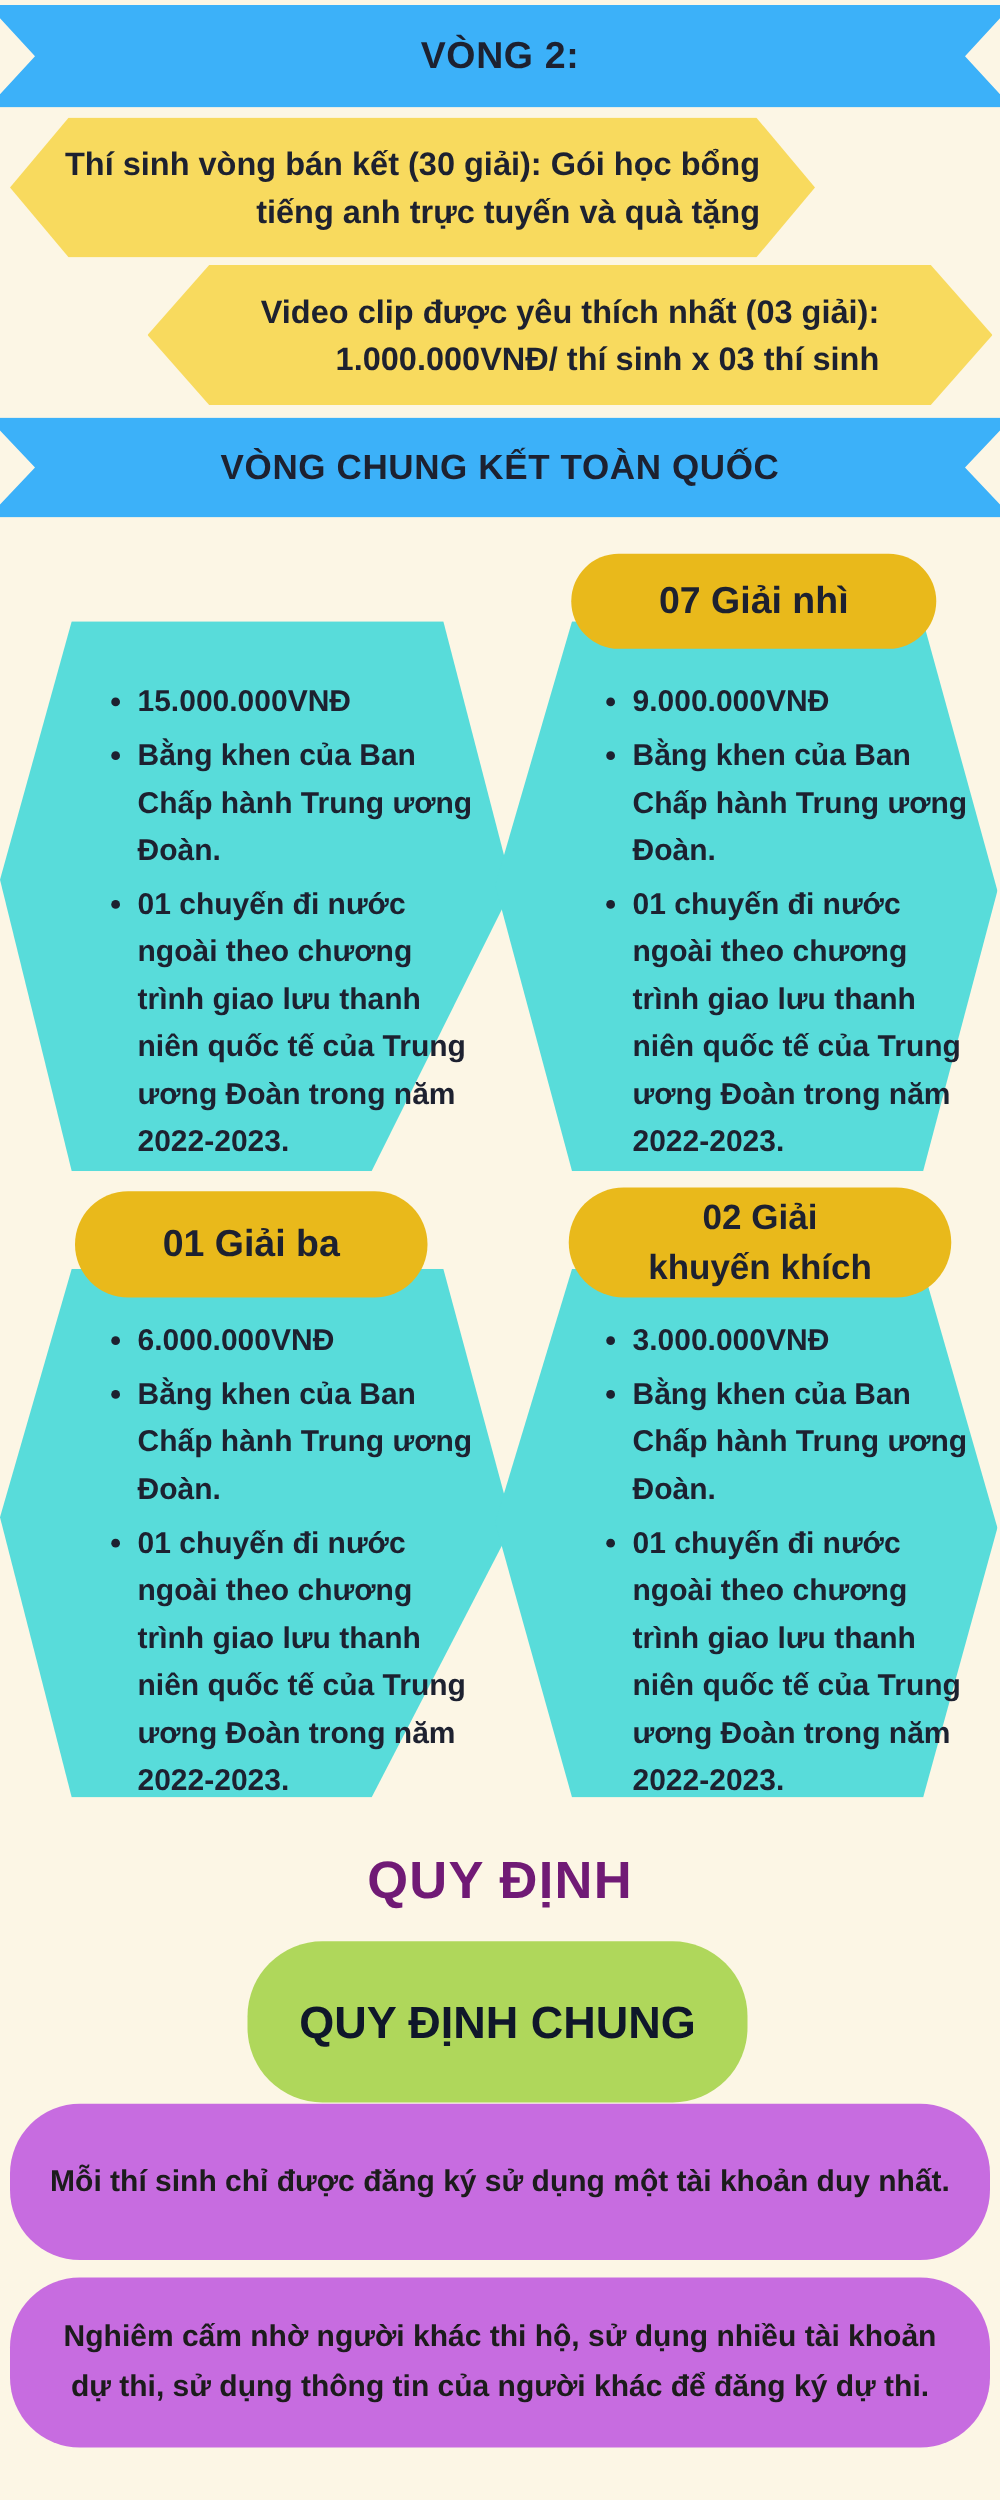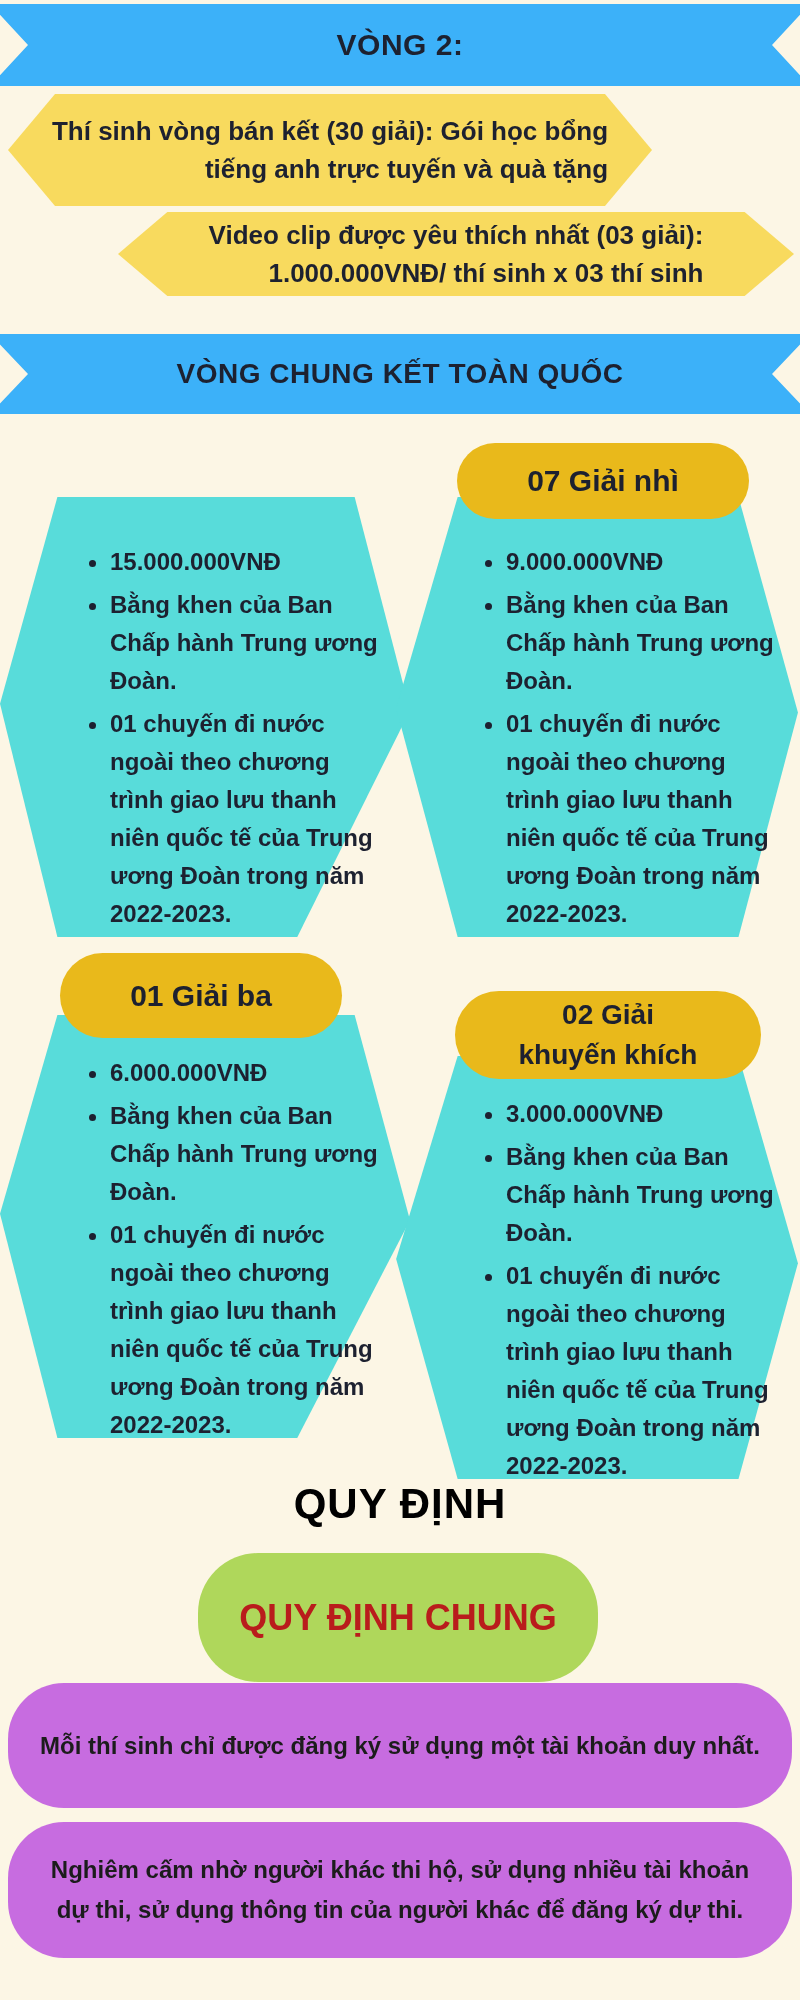--- a/index.html
+++ b/index.html
@@ -25,21 +25,21 @@
   #ribbon-top{top:4px;height:82px;}
   #ribbon-final{top:334px;height:80px;font-size:28px;}
   
   .hexbanner{
     background:var(--yellow,#F8DA5E);
     clip-path:polygon(7.3% 0,92.7% 0,100% 50%,92.7% 100%,7.3% 100%,0 50%);
     display:flex;align-items:center;justify-content:center;text-align:right;
     font-size:26px;line-height:38px;white-space:pre-line;
   }
   #banner-semifinal{left:8px;top:94px;width:644px;height:112px;}
-  #banner-video{left:118px;top:212px;width:676px;height:84px;}
+  #banner-video{left:118px;top:212px;width:676px;height:112px;}
   
   .card{position:absolute;width:410px;}
   .hex{position:absolute;width:100%;background:var(--teal,#58DCDA);}
   .hex-left{clip-path:polygon(14% 0,86.5% 0,100% 48.5%,72.5% 100%,14% 100%,0 47%);}
   .hex-right{clip-path:polygon(16.5% 0,85% 0,99.5% 49%,85% 100%,16.5% 100%,1.5% 48%);}
   .pill{
     position:absolute;background:var(--gold,#E9B91B);border-radius:44px;
     display:flex;align-items:center;justify-content:center;text-align:center;
     font-size:30px;white-space:pre-line;z-index:2;
   }
@@ -52,31 +52,31 @@
   #card1 .pill{left:60px;top:0;width:282px;height:76px;}
   #card1 ul{left:84px;top:100px;width:300px;}
   #card2{left:390px;top:443px;height:494px;}
   #card2 .hex{top:54px;height:440px;}
   #card2 .pill{left:67px;top:0;width:292px;height:76px;}
   #card2 ul{left:90px;top:100px;width:300px;}
   #card3{left:0;top:953px;height:355px;}
   #card3 .hex{top:62px;height:423px;}
   #card3 .pill{left:60px;top:0;width:282px;height:85px;}
   #card3 ul{left:84px;top:101px;width:300px;}
-  #card4{left:390px;top:950px;height:488px;margin-top:41px;}
+  #card4{left:390px;top:950px;height:488px;}
   #card4 .hex{top:65px;height:423px;}
   #card4 .pill{left:65px;top:0;width:306px;height:88px;}
   #card4 ul{left:90px;top:104px;width:300px;}
   
   #rules-heading{left:0;top:1480px;width:800px;text-align:center;
-    font-size:42px;letter-spacing:1px;color:#000000;font-weight:bold;}
+    font-size:42px;letter-spacing:1px;color:#701a75;font-weight:bold;}
   #rules-sub{
     left:198px;top:1553px;width:400px;height:129px;background:var(--green,#AFD75B);
     border-radius:60px;display:flex;align-items:center;justify-content:center;
-    font-size:36px;color:#b91c1c;
+    font-size:36px;color:#0f172a;
   }
   .rule-box{
     left:8px;width:784px;background:var(--purple,#C76CE0);border-radius:56px;
     display:flex;align-items:center;justify-content:center;text-align:center;
     font-size:24px;line-height:40px;white-space:pre-line;color:#1c1c1c;
   }
   #rule-1{top:1683px;height:125px;}
   #rule-2{top:1822px;height:136px;}
 </style>
 </head>

